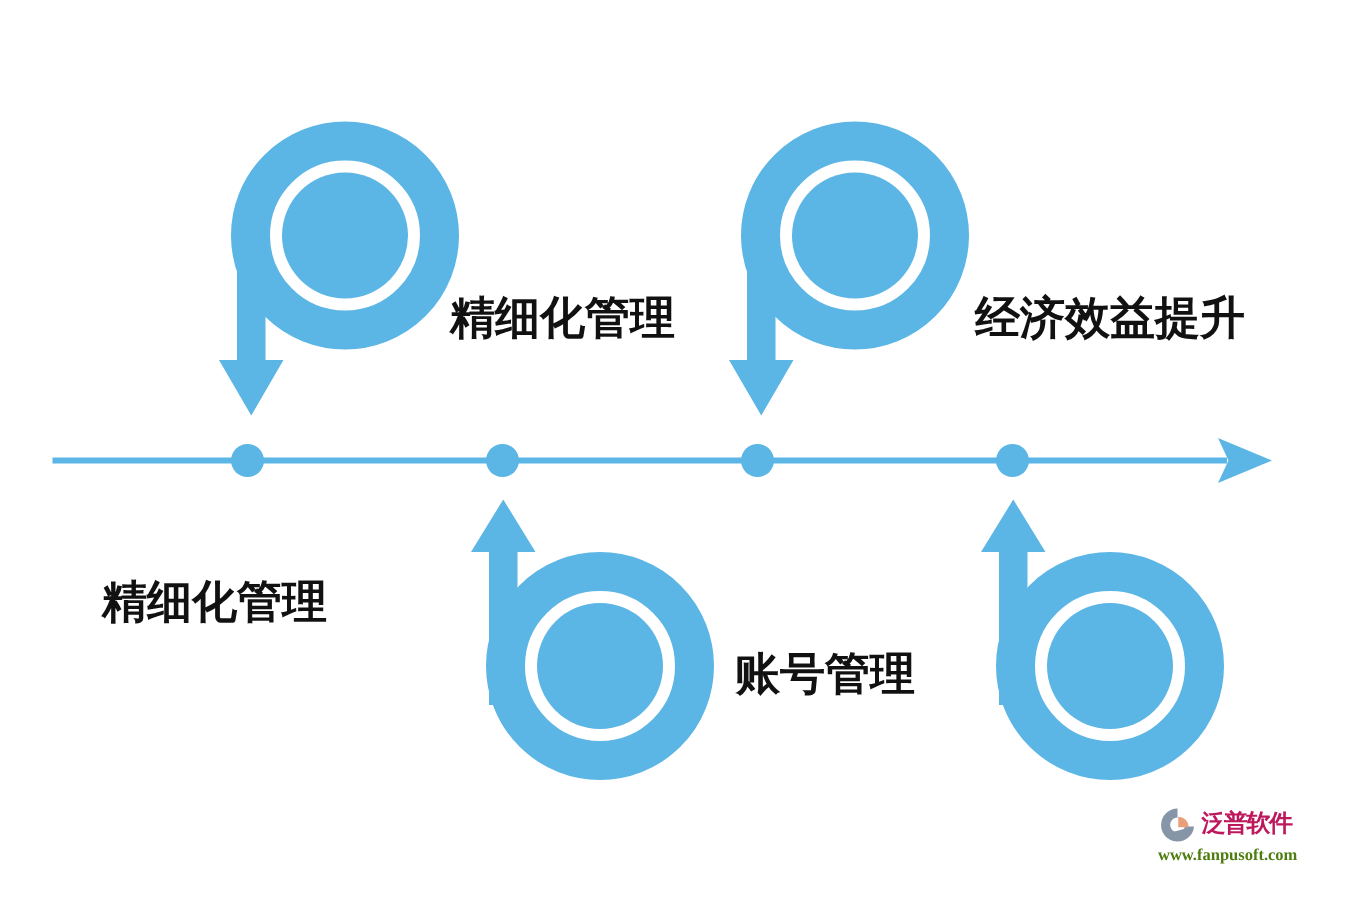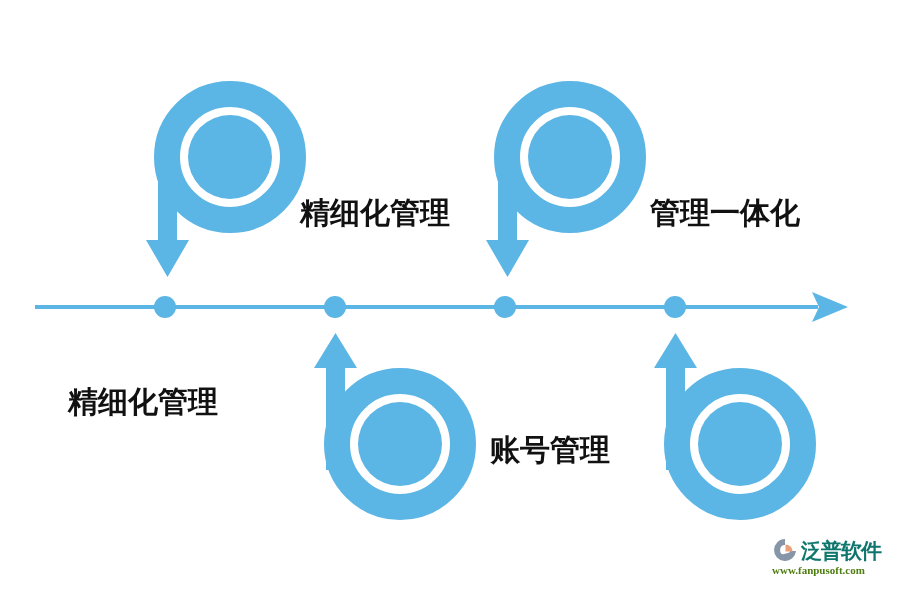--- a/index.html
+++ b/index.html
@@ -56,23 +56,23 @@
     flex-direction: column;
     align-items: flex-start;
     justify-content: flex-start;
   }
   .wm-row {
     display: flex;
     align-items: center;
     gap: 3px;
   }
   .wm-name {
-    font-size: 21px;
+    font-size: 16px;
     font-weight: bold;
-    color: #0f766e;
+    color: #be185d;
     line-height: 1;
     letter-spacing: -1px;
   }
   .wm-url {
     margin-top: 3px;
     font-size: 11px;
     font-weight: bold;
     color: #4d7c0f;
     font-family: "Liberation Serif", "DejaVu Serif", serif;
     letter-spacing: 0px;
@@ -132,21 +132,21 @@
     <circle cx="505" cy="307" r="11" fill="#5bb5e5"></circle>
     <circle cx="675" cy="307" r="11" fill="#5bb5e5"></circle>
   </svg>
 
   <div class="label label-bottom lbl-1">精细化管理</div>
 
   <div class="label label-top lbl-2">精细化管理</div>
 
   <div class="label label-bottom lbl-3">账号管理</div>
 
-  <div class="label label-top lbl-4">管理一体化</div>
+  <div class="label label-top lbl-4">经济效益提升</div>
 
   <div id="watermark">
     <div class="wm-row">
       <svg width="26" height="24" viewBox="0 0 26 24">
         <path d="M13 1 A11 11 0 1 0 24 13 L18 13 A5 5 0 1 1 13 7 Z" fill="#8795a8"></path>
         <path d="M13.5 6.5 A7 7 0 0 1 20.5 13.5 L13.5 13.5 Z" fill="#e8a07a"></path>
         <path d="M6.5 17.5 L20.5 13.8 L20.5 17.5 Z" fill="#8795a8"></path>
       </svg>
       <span class="wm-name">泛普软件</span>
     </div>

